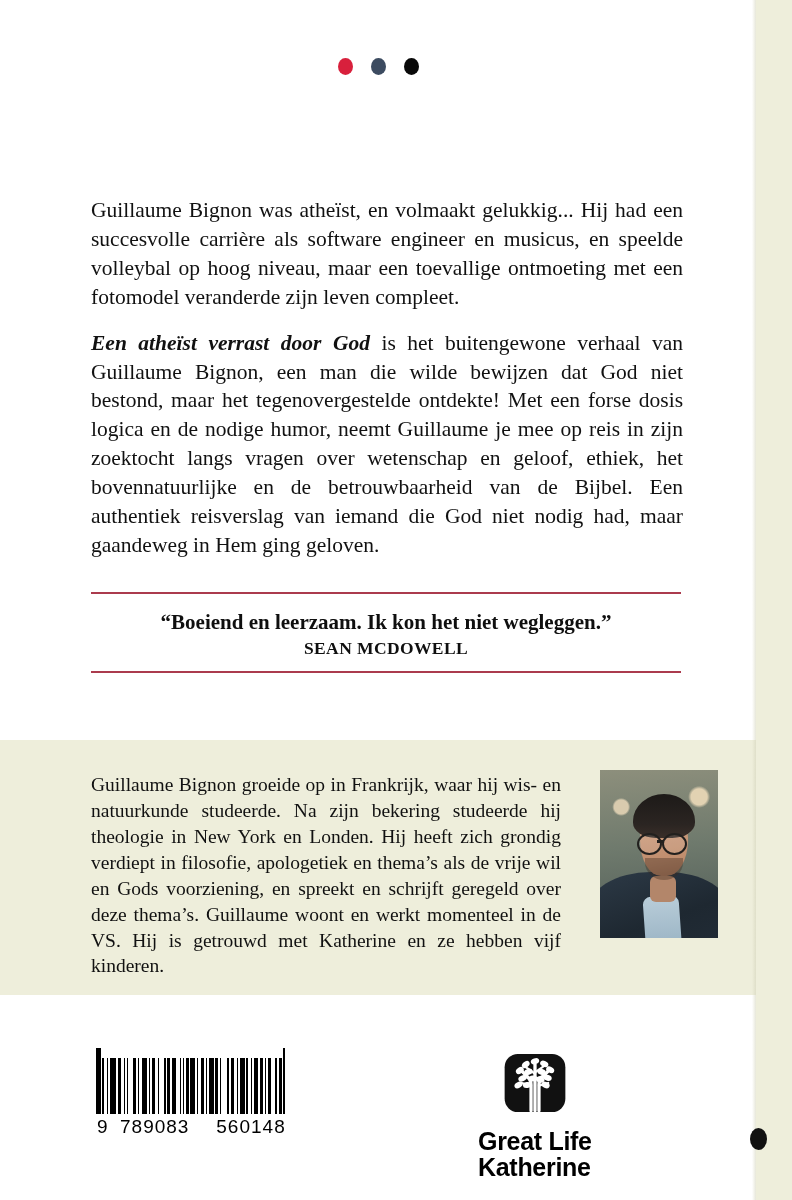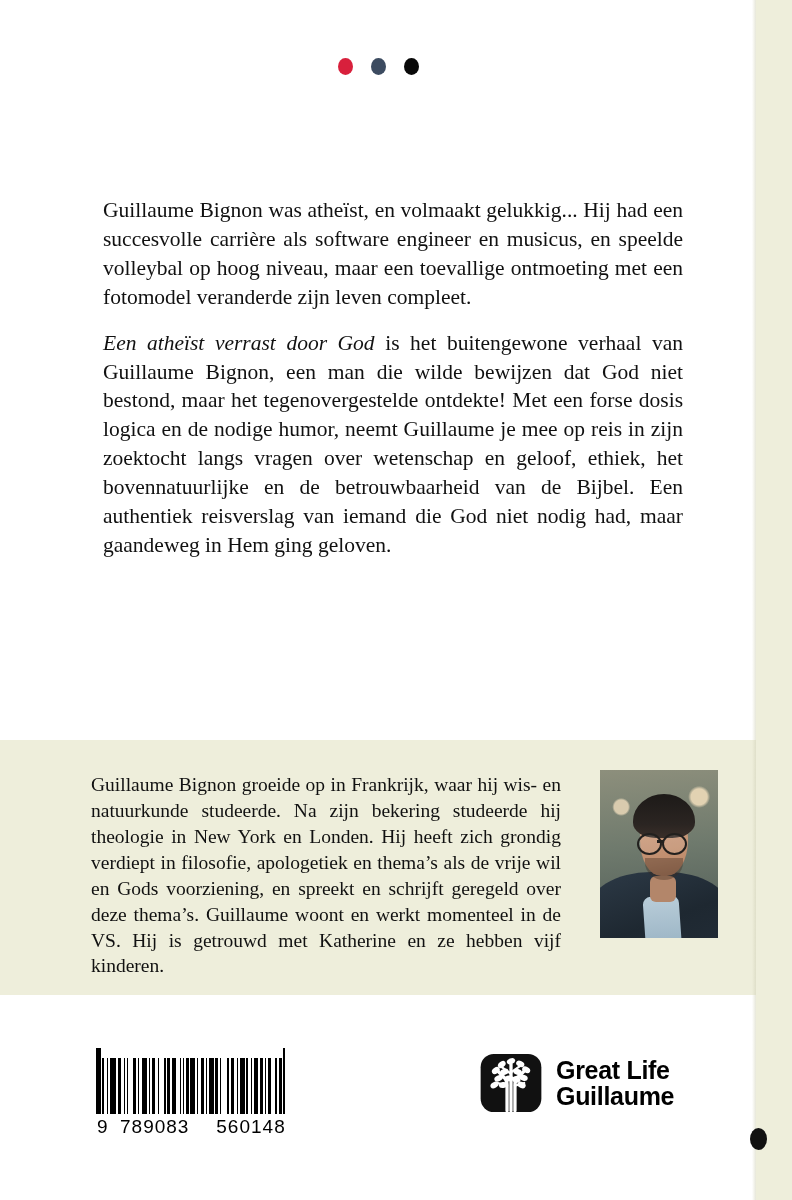--- a/index.html
+++ b/index.html
@@ -95,24 +95,24 @@
     top: 196px;
     left: 91px;
     width: 592px;
     color: #111111;
     font-size: 21.5px;
     line-height: 1.345;
     text-align: justify;
     text-justify: inter-word;
   }
   .blurb p {
-    margin: 0 0 17px 12px;
+    margin: 0 0 17px 0;
   }
   .blurb p:last-child { margin-bottom: 0; }
-  .blurb .booktitle { font-style: italic; }
+  .blurb .booktitle { font-style: italic; font-weight: bold; }
 
   
   .endorse {
     position: absolute;
     top: 592px;
     left: 91px;
     width: 590px;
   }
   .rule {
     height: 2px;
@@ -269,20 +269,21 @@
 
   
   .publisher {
     position: absolute;
     left: 478px;
     top: 1050px;
     display: flex;
     align-items: center;
     gap: 12px;
     z-index: 2;
+    flex-direction: column;
   }
   .pub-mark {
     width: 66px;
     height: 66px;
   }
   .pub-name {
     font-family: "Liberation Sans", sans-serif;
     font-weight: bold;
     font-size: 25px;
     line-height: 1.04;
@@ -301,20 +302,28 @@
     <span class="dot dot-blue"></span>
     <span class="dot dot-black"></span>
   </div>
 
 
   <div class="blurb">
     <p>Guillaume Bignon was atheïst, en volmaakt gelukkig... Hij had een succesvolle carrière als software engineer en musicus, en speelde volleybal op hoog niveau, maar een toevallige ontmoeting met een fotomodel veranderde zijn leven compleet.</p>
     <p><span class="booktitle">Een atheïst verrast door God</span><span> is het buitengewone verhaal van Guillaume Bignon, een man die wilde bewijzen dat God niet bestond, maar het tegenovergestelde ontdekte! Met een forse dosis logica en de nodige humor, neemt Guillaume je mee op reis in zijn zoektocht langs vragen over wetenschap en geloof, ethiek, het bovennatuurlijke en de betrouwbaarheid van de Bijbel. Een authentiek reisverslag van iemand die God niet nodig had, maar gaandeweg in Hem ging geloven.</span></p>
   </div>
 
+  <div class="endorse">
+    <div class="rule"></div>
+    <div class="endorse-inner">
+      <p class="endorse-quote">“Boeiend en leerzaam. Ik kon het niet wegleggen.”</p>
+      <p class="endorse-name">SEAN MCDOWELL</p>
+    </div>
+    <div class="rule"></div>
+  </div>
 
   <div class="author-band"></div>
 
   <div class="author-bio">Guillaume Bignon groeide op in Frankrijk, waar hij wis- en natuurkunde studeerde. Na zijn bekering studeerde hij theologie in New York en Londen. Hij heeft zich grondig verdiept in filosofie, apologetiek en thema’s als de vrije wil en Gods voorziening, en spreekt en schrijft geregeld over deze thema’s. Guillaume woont en werkt momenteel in de VS. Hij is getrouwd met Katherine en ze hebben vijf kinderen.</div>
 
   <div class="author-photo">
     <div class="ph-bg"></div>
     <div class="ph-suit"></div>
     <div class="ph-shirt"></div>
     <div class="ph-neck"></div>
@@ -433,21 +442,21 @@
         <ellipse cx="69" cy="42" rx="6.5" ry="4.5" transform="rotate(20 69 42)"></ellipse>
         <ellipse cx="47" cy="43" rx="6.5" ry="4.5" transform="rotate(-5 47 43)"></ellipse>
         <ellipse cx="58" cy="45" rx="6.5" ry="4.5" transform="rotate(12 58 45)"></ellipse>
         <ellipse cx="25" cy="53" rx="6.5" ry="4.5" transform="rotate(-30 25 53)"></ellipse>
         <ellipse cx="38" cy="53" rx="6.5" ry="4.5" transform="rotate(-10 38 53)"></ellipse>
         <ellipse cx="66" cy="53" rx="6.5" ry="4.5" transform="rotate(25 66 53)"></ellipse>
       </g>
     </svg>
     <div class="pub-name">
       <span>Great Life</span>
-      <span>Guillaume</span>
+      <span>Katherine</span>
     </div>
   </div>
 
   <div class="edge-strip-shadow"></div>
   <div class="edge-strip"></div>
   <div class="spine-dot"></div>
 
 </div>
 
 </body></html>

